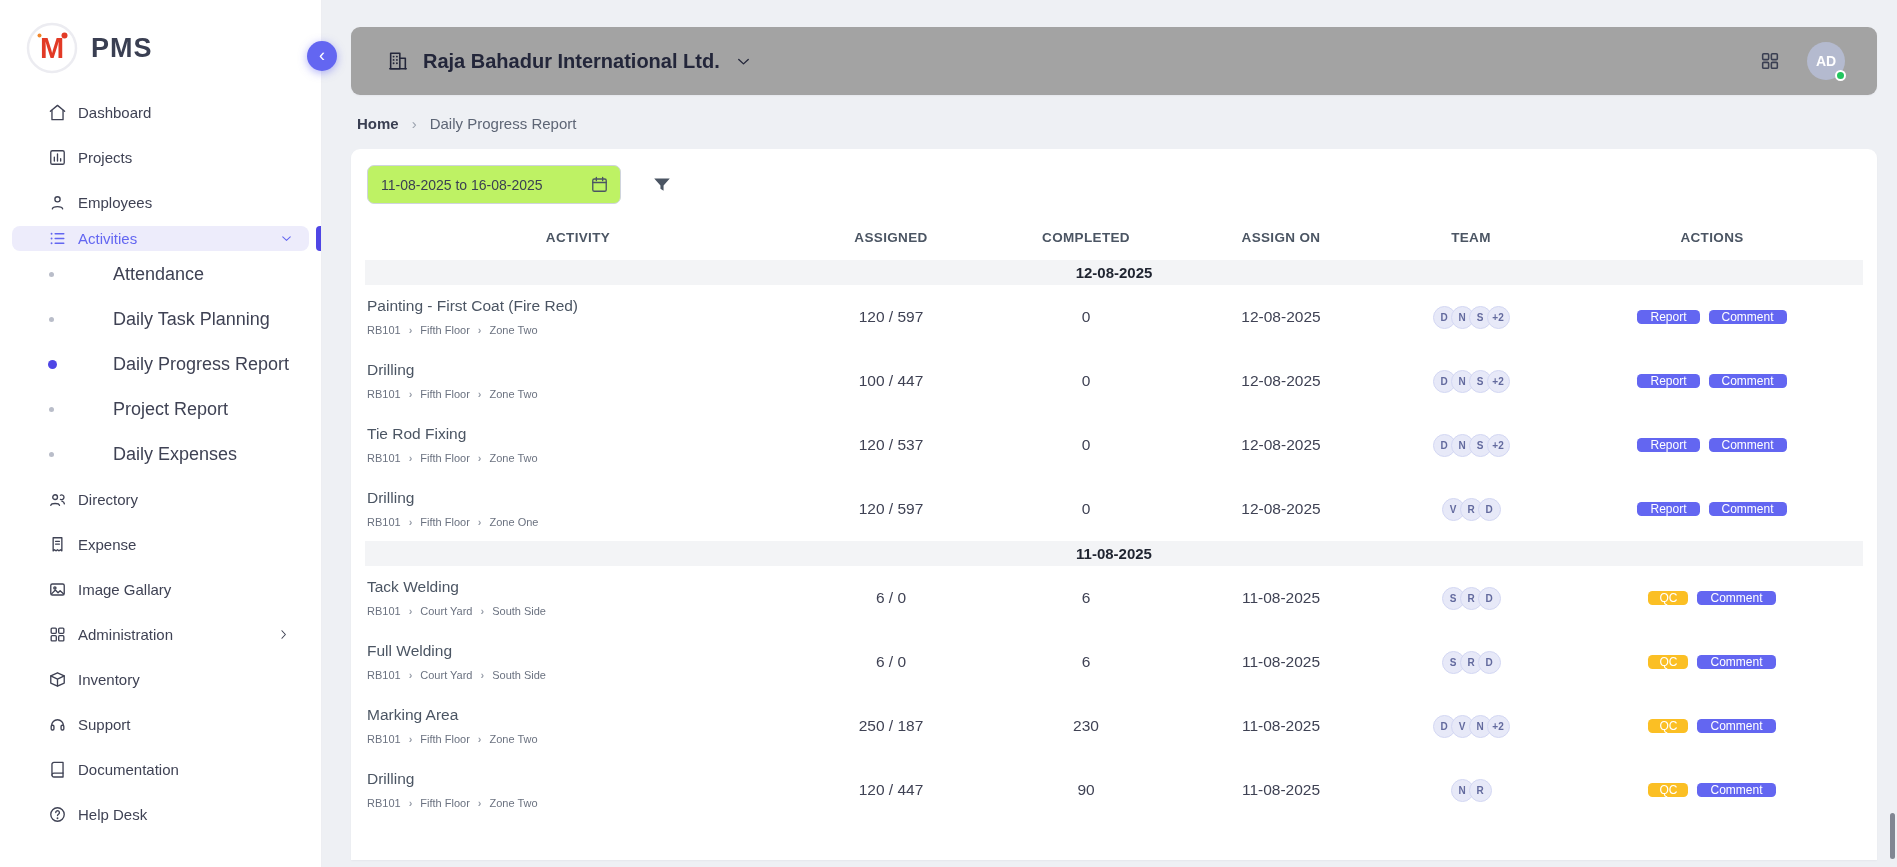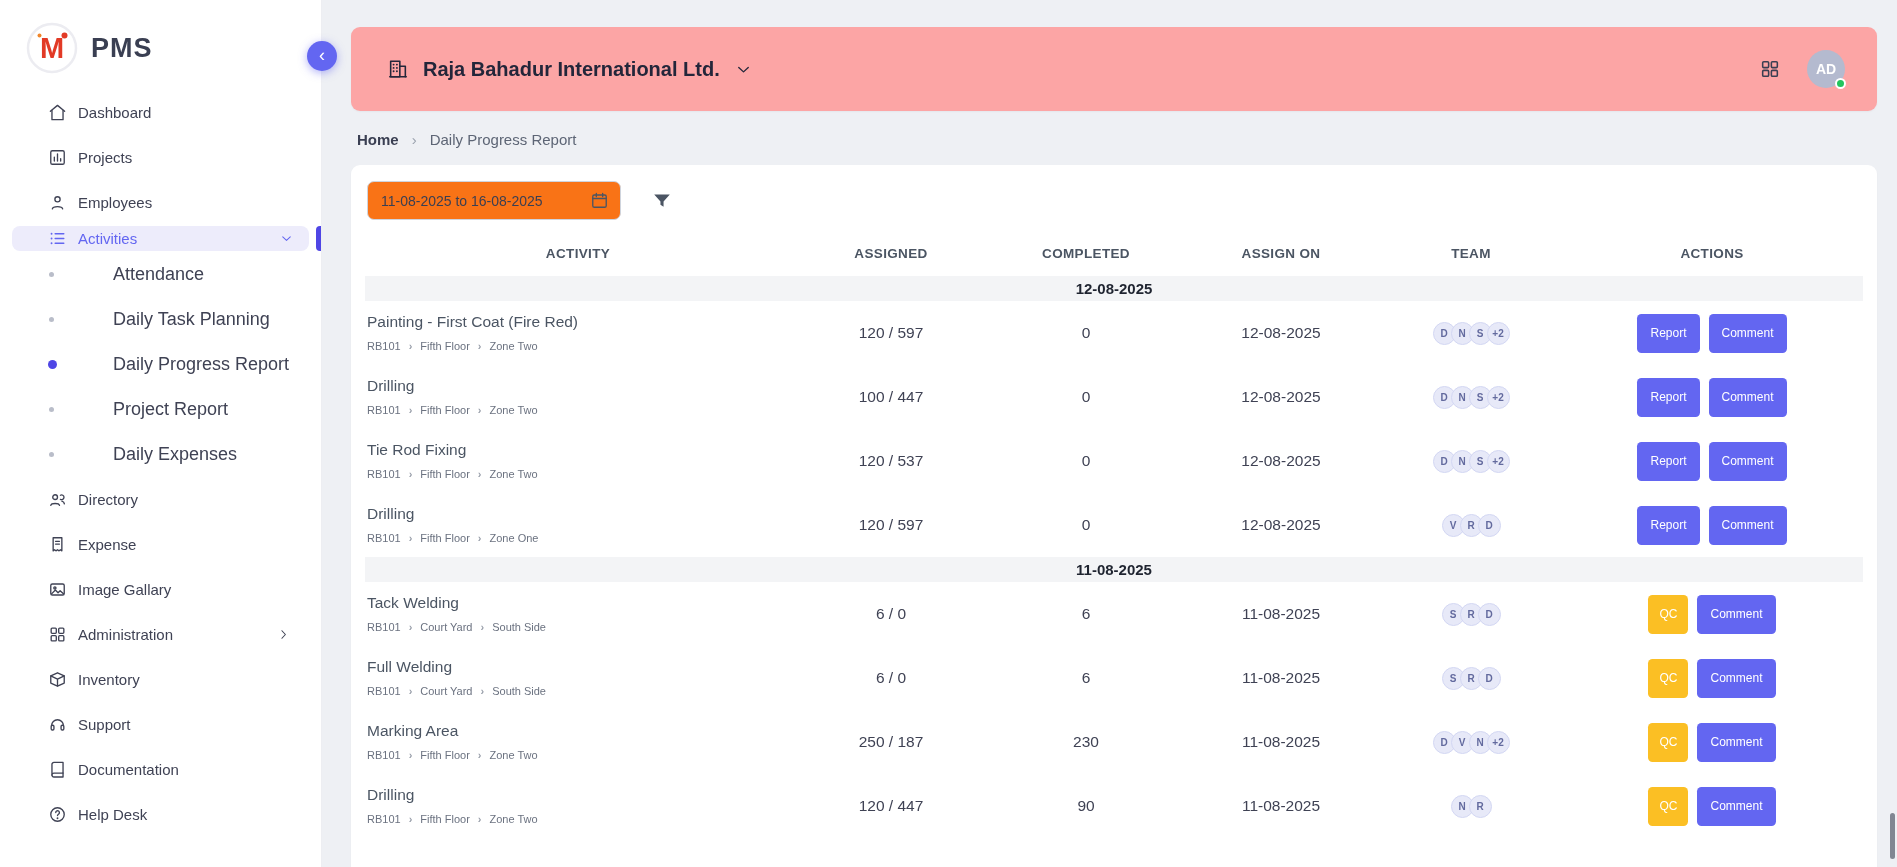--- a/index.html
+++ b/index.html
@@ -19,54 +19,54 @@
   .chev svg { width:15px; height:15px; }
   .chev.far { margin-right:30px; }
   .nav-sub { height:45px; display:flex; align-items:center; padding-left:49px; font-size:18px; font-weight:500; color:#3f4254; cursor:pointer; }
   .nav-sub .dot { width:5px; height:5px; border-radius:50%; background:#b9bdc9; margin-right:59px; flex:0 0 auto; }
   .nav-sub.active .dot { width:9px; height:9px; background:#4f46e5; margin-right:56px; margin-left:-1px; }
 
   .collapse-btn { position:absolute; left:307px; top:41px; z-index:6; width:30px; height:30px; border-radius:50%; background:#6366f1; color:#fff; border:none; display:flex; align-items:center; justify-content:center; font-size:18px; line-height:1; cursor:pointer; box-shadow:0 2px 8px rgba(99,102,241,.5); font-family:inherit; padding-bottom:3px; }
 
   
   .main { flex:1; padding:27px 20px 0 29px; position:relative; min-width:0; }
-  .topbar { background:#fca5a5; border-radius:9px; height:84px; display:flex; align-items:center; justify-content:space-between; padding:0 32px 0 36px; box-shadow:0 1px 2px rgba(16,24,40,.04); }
+  .topbar { background:#a3a3a3; border-radius:9px; height:68px; display:flex; align-items:center; justify-content:space-between; padding:0 32px 0 36px; box-shadow:0 1px 2px rgba(16,24,40,.04); }
   .tb-left { display:flex; align-items:center; gap:14px; }
   .company { font-size:20px; font-weight:700; color:#23263a; }
   .tb-right { display:flex; align-items:center; gap:26px; }
   .avatar { width:38px; height:38px; border-radius:50%; background:#b4bacf; color:#fff; font-weight:700; font-size:14px; display:flex; align-items:center; justify-content:center; position:relative; cursor:pointer; }
   .status-dot { position:absolute; right:-1px; bottom:-1px; width:11px; height:11px; border-radius:50%; background:#22c55e; border:2px solid #fff; }
 
   .breadcrumb { display:flex; align-items:center; gap:13px; padding:20px 6px 17px; font-size:15px; }
   .bc-home { color:#3a3f52; font-weight:700; cursor:pointer; }
   .bc-sep { color:#9ca3af; font-size:15px; }
   .bc-current { color:#5d6575; }
 
   .content { background:#fff; border-radius:9px 9px 0 0; height:711px; overflow:hidden; padding-top:16px; box-shadow:0 1px 2px rgba(16,24,40,.04); }
   .filter-row { display:flex; align-items:center; gap:30px; padding:0 16px; }
-  .date-input { width:254px; height:39px; border:1px solid #cfd4dd; border-radius:7px; display:flex; align-items:center; padding:0 11px 0 13px; background:#f97316; }
+  .date-input { width:254px; height:39px; border:1px solid #cfd4dd; border-radius:7px; display:flex; align-items:center; padding:0 11px 0 13px; background:#bef264; }
   .date-input input { border:none; outline:none; flex:1; font-size:14px; color:#3a3f52; font-family:inherit; background:transparent; }
   .funnel { display:flex; cursor:pointer; }
 
   table { width:calc(100% - 28px); margin:13px 14px 0; border-collapse:collapse; table-layout:fixed; }
   col.c-act { width:426px; } col.c-asgd { width:200px; } col.c-comp { width:190px; }
   col.c-on { width:200px; } col.c-team { width:180px; }
   thead th { font-size:13.5px; font-weight:700; color:#4b5563; letter-spacing:.35px; padding:13px 0 15px; text-align:center; }
   tr.group-row td { background:#f3f4f6; font-weight:700; font-size:15px; color:#1f2430; padding:4px 12px; }
   td { vertical-align:middle; text-align:center; }
   .td-act { text-align:left; padding:12px 0 13px 2px; }
   .act-name { font-size:15.5px; color:#4b5563; margin-bottom:9px; }
   .loc { font-size:11px; color:#6b7280; display:flex; align-items:center; gap:8px; }
   .loc .sep { color:#9aa0ab; font-size:11px; font-weight:700; }
   .cell-num { font-size:15.5px; color:#3f4254; }
   .team-wrap { display:flex; justify-content:center; align-items:center; }
   .t-av { width:23px; height:23px; border-radius:50%; background:#e7e9f8; border:1px solid #d3d7f3; color:#636a9e; font-size:10px; font-weight:700; display:flex; align-items:center; justify-content:center; margin-left:-5px; cursor:pointer; }
   .t-av:first-child { margin-left:0; }
   .actions-wrap { display:flex; gap:9px; justify-content:center; align-items:center; }
-  .btn { height:39px; border:none; border-radius:4.5px; color:#fff; font-size:12px; font-weight:500; padding:0 13px; font-family:inherit; cursor:pointer; }
+  .btn { height:14px; border:none; border-radius:4.5px; color:#fff; font-size:12px; font-weight:500; padding:0 13px; font-family:inherit; cursor:pointer; }
   .btn-primary { background:#6366f1; }
   .btn-qc { background:#fbbf24; padding:0 11px; }
 
   .scroll-thumb { position:absolute; right:2px; bottom:8px; width:5px; height:46px; background:#818692; border-radius:3px; }
 
   .icon-stroke { stroke:currentColor; fill:none; stroke-width:1.7; stroke-linecap:round; stroke-linejoin:round; }
 </style>
 </head>
 <body>
 

